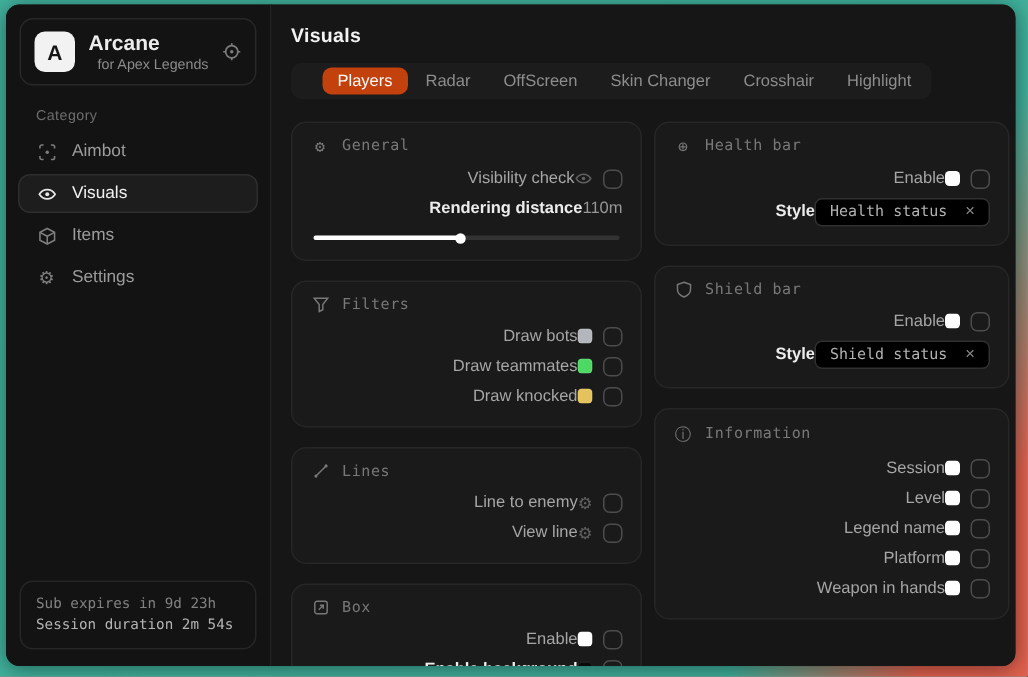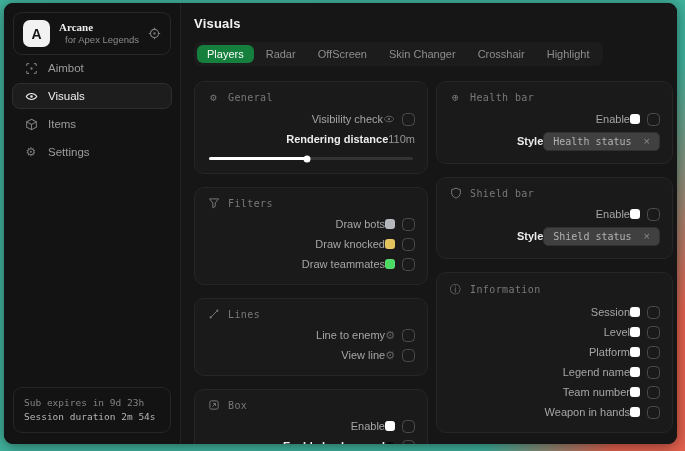--- a/index.html
+++ b/index.html
@@ -25,21 +25,21 @@
   .brand-card {
     margin:9px 9px 0 9px; padding:7px 9px; border:1px solid #282828;
     border-radius:9px; display:flex; align-items:center; gap:9px;
   }
   .logo {
     width:27px; height:27px; background:#f2f2f2; border-radius:7px;
     color:#161616; font-weight:bold; font-size:14px;
     display:flex; align-items:center; justify-content:center;
   }
   .brand-text { flex:1; line-height:1.25; }
-  .brand-name { color:#ececec; font-size:11px; font-weight:bold;font-family:Liberation Serif, serif; }
+  .brand-name { color:#ececec; font-size:14px; font-weight:bold; }
   .brand-sub { color:#8b8b8b; font-size:9.5px;text-align:right; }
   .target-btn { color:#7d7d7d; display:flex; cursor:pointer; }
 
   .category-label { color:#6d6d6d; font-size:9.5px; margin:15px 0 5px 20px; letter-spacing:.3px; }
 
   .nav { display:flex; flex-direction:column; gap:2px; padding:0 8px; }
   .nav-item {
     display:flex; align-items:center; gap:10px; height:26px; padding:0 11px;
     border-radius:8px; border:1px solid transparent; color:#9c9c9c;
     font-size:11.5px; cursor:pointer;
@@ -61,21 +61,21 @@
   .page-title { color:#f2f2f2; font-size:13px; font-weight:bold; letter-spacing:.2px; }
 
   .tabbar {
     margin-top:11px; display:inline-flex; align-items:center; gap:2px;
     background:#1c1c1c; border-radius:7px; padding:3px;
   }
   .tab {
     font-size:11px; color:#8d8d8d; padding:3px 10px; border-radius:6px; cursor:pointer;
     white-space:nowrap;
   }
-  .tab.active { background:#15803d; color:#fafafa; }
+  .tab.active { background:#c2410c; color:#fafafa;margin-left:18px; }
 
   .columns { margin-top:15px; display:flex; gap:8px; }
   .col { display:flex; flex-direction:column; gap:13px; }
   .col-left  { width:234px; }
   .col-right { width:237px; }
 
   .panel {
     background:#1a1a1a; border:1px solid #262626; border-radius:10px;
     padding:9px 12px 10px 12px;
   }
@@ -101,21 +101,21 @@
   .mini-icon { color:#606060; display:flex; font-size:11px; cursor:pointer; }
 
   .slider { position:relative; height:3px; background:#333333; border-radius:2px; margin:8px 2px 3px 2px; cursor:pointer; }
   .slider-fill { height:100%; background:#ffffff; border-radius:2px; }
   .slider-thumb {
     position:absolute; top:50%; transform:translate(-50%,-50%);
     width:7px; height:7px; background:#ffffff; border-radius:50%;
   }
 
   .chip {
-    display:flex; align-items:center; gap:12px; background:#404040;
+    display:flex; align-items:center; gap:12px; background:#000000;
     border:1px solid #303030; border-radius:5px; padding:3px 9px; cursor:pointer;
   }
   .chip-label { font-family:"DejaVu Sans Mono", monospace; font-size:10px; color:#b2b2b2; }
   .chip-x { color:#8b8b8b; font-size:11px; line-height:1; cursor:pointer; }
 
   svg { display:block; }
 </style>
 </head>
 <body>
 
@@ -131,20 +131,21 @@
       </div>
       <span class="target-btn">
         <svg width="13" height="13" viewBox="0 0 16 16" fill="none" stroke="currentColor" stroke-width="1.4">
           <circle cx="8" cy="8" r="5"></circle>
             <circle cx="8" cy="8" r="1.4" fill="currentColor" stroke="none"></circle>
           <path d="M8 1v2.2M8 12.8V15M1 8h2.2M12.8 8H15"></path>
         </svg>
       </span>
     </div>
 
+    <div class="category-label">Category</div>
 
     <nav class="nav">
       <div class="nav-item">
         <span class="nav-icon">
           <svg width="13" height="13" viewBox="0 0 16 16" fill="none" stroke="currentColor" stroke-width="1.3">
             <path d="M2 5V3.5C2 2.7 2.7 2 3.5 2H5M11 2h1.5C13.3 2 14 2.7 14 3.5V5M14 11v1.5c0 .8-.7 1.5-1.5 1.5H11M5 14H3.5C2.7 14 2 13.3 2 12.5V11"></path>
             <circle cx="8" cy="8" r="1.4" fill="currentColor" stroke="none"></circle>
           </svg>
         </span>
         <span>Aimbot</span>
@@ -235,30 +236,30 @@
             <span>Filters</span>
           </div>
           <div class="row">
             <span class="row-label">Draw bots</span>
             <span class="ctrls">
               <span class="swatch" style="background: rgb(179, 183, 187);"></span>
               <span class="checkbox"></span>
             </span>
           </div>
           <div class="row">
+            <span class="row-label">Draw teammates</span>
+            <span class="ctrls">
+              <span class="swatch" style="background: rgb(76, 217, 100);"></span>
+              <span class="checkbox"></span>
+            </span>
+          </div>
+          <div class="row">
             <span class="row-label">Draw knocked</span>
             <span class="ctrls">
               <span class="swatch" style="background: rgb(229, 195, 92);"></span>
-              <span class="checkbox"></span>
-            </span>
-          </div>
-          <div class="row">
-            <span class="row-label">Draw teammates</span>
-            <span class="ctrls">
-              <span class="swatch" style="background: rgb(76, 217, 100);"></span>
               <span class="checkbox"></span>
             </span>
           </div>
         </section>
 
         <section class="panel">
           <div class="panel-header">
             <span class="ph-icon">
               <svg width="12" height="12" viewBox="0 0 16 16" fill="none" stroke="currentColor" stroke-width="1.3">
                 <path d="M3.5 12.5 12.5 3.5"></path>
@@ -372,35 +373,28 @@
             </span>
           </div>
           <div class="row">
             <span class="row-label">Level</span>
             <span class="ctrls">
               <span class="swatch" style="background: rgb(255, 255, 255);"></span>
               <span class="checkbox"></span>
             </span>
           </div>
           <div class="row">
+            <span class="row-label">Legend name</span>
+            <span class="ctrls">
+              <span class="swatch" style="background: rgb(255, 255, 255);"></span>
+              <span class="checkbox"></span>
+            </span>
+          </div>
+          <div class="row">
             <span class="row-label">Platform</span>
-            <span class="ctrls">
-              <span class="swatch" style="background: rgb(255, 255, 255);"></span>
-              <span class="checkbox"></span>
-            </span>
-          </div>
-          <div class="row">
-            <span class="row-label">Legend name</span>
-            <span class="ctrls">
-              <span class="swatch" style="background: rgb(255, 255, 255);"></span>
-              <span class="checkbox"></span>
-            </span>
-          </div>
-          <div class="row">
-            <span class="row-label">Team number</span>
             <span class="ctrls">
               <span class="swatch" style="background: rgb(255, 255, 255);"></span>
               <span class="checkbox"></span>
             </span>
           </div>
           <div class="row">
             <span class="row-label">Weapon in hands</span>
             <span class="ctrls">
               <span class="swatch" style="background: rgb(255, 255, 255);"></span>
               <span class="checkbox"></span>

